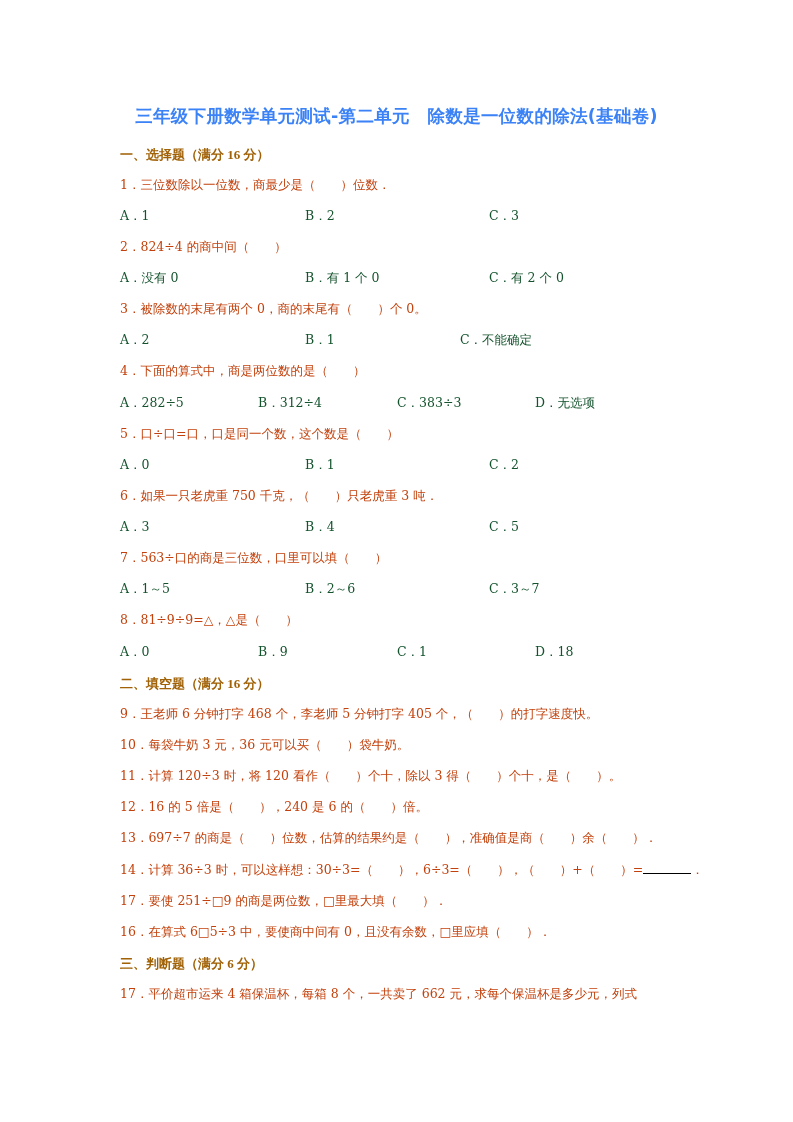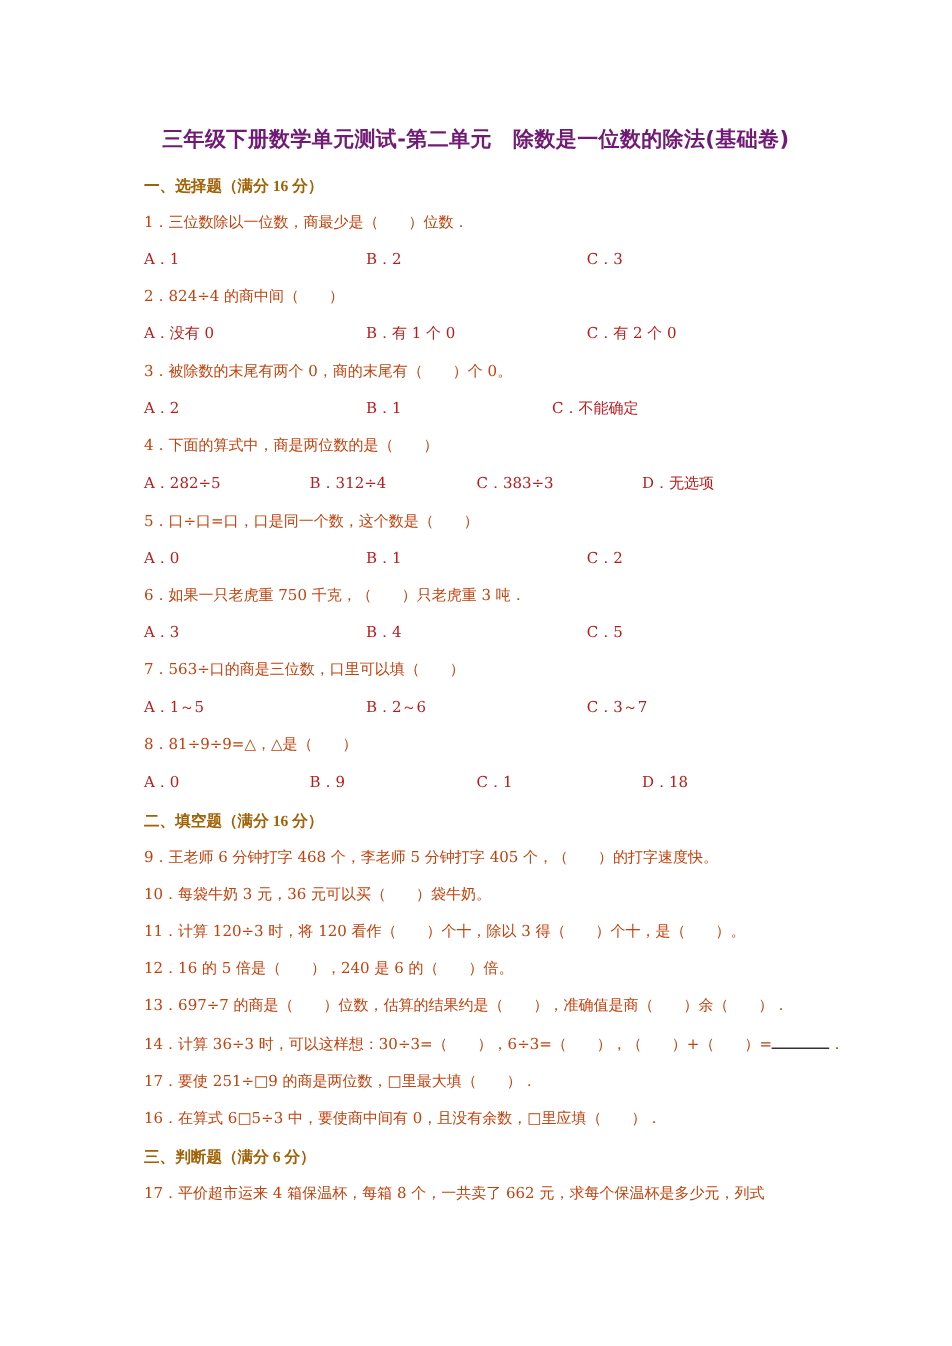--- a/index.html
+++ b/index.html
@@ -1,24 +1,24 @@
 <!DOCTYPE html>
 <html><head>
   <meta charset="utf-8">
   <style>
     html, body { margin: 0; padding: 0; background: #ffffff; }
     body { width: 793px; height: 1122px; position: relative; overflow: hidden;
            font-family: "DejaVu Serif", "Liberation Serif", serif; color: #111; }
     .title { position: absolute; top: 104px; left: 0; width: 793px; text-align: center;
              font-family: "DejaVu Sans", "Liberation Sans", sans-serif; font-weight: bold;
-             font-size: 17.5px; color: #701a75; letter-spacing: 0.3px; white-space: pre; }
+             font-size: 17.5px; color: #3b82f6; letter-spacing: 0.3px; white-space: pre; }
     .section { position: absolute; left: 120px; font-family: Liberation Serif, serif;
                font-weight: bold; font-size: 13px; color: #a16207; }
     .q { position: absolute; left: 120px; font-size: 12.5px; white-space: pre; color: #c2410c; }
-    .opt { position: absolute; font-size: 12.5px; white-space: pre; color: #b91c1c; }
+    .opt { position: absolute; font-size: 12.5px; white-space: pre; color: #14532d; }
     .blank-line { display: inline-block; width: 48px; border-bottom: 1px solid #000; height: 12px; vertical-align: baseline; }
   </style>
 </head>
 <body>
 
 <div class="title">三年级下册数学单元测试-第二单元　除数是一位数的除法(基础卷)</div>
 
 <div class="section" style="top:146px">一、选择题（满分 16 分）</div>
 
 <div class="q" style="top:177px">1．三位数除以一位数，商最少是（　　）位数．</div>

